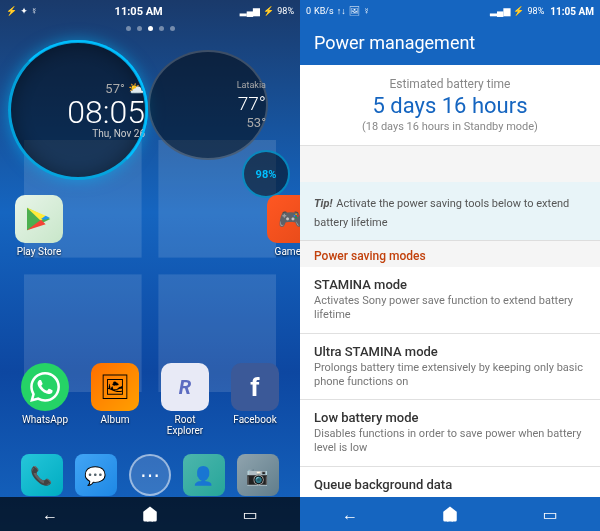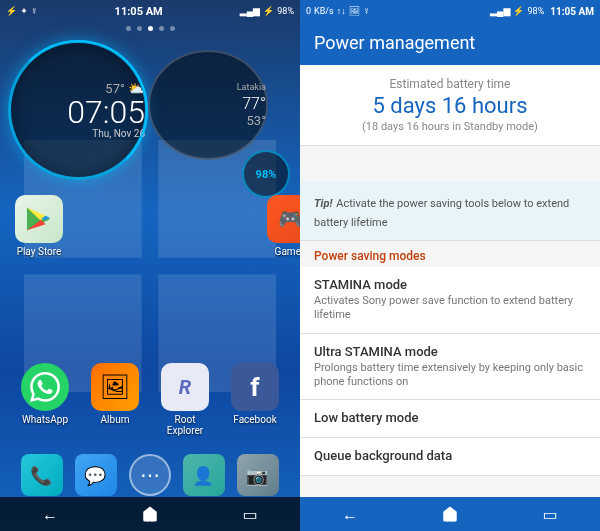--- a/index.html
+++ b/index.html
@@ -169,21 +169,21 @@
     }
 
     .weather-temps {
       display: flex;
       flex-direction: column;
       align-items: flex-end;
       margin-top: 2px;
     }
 
     .weather-high {
-      font-size: 16px;
+      font-size: 19px;
       color: #fff;
       font-weight: 300;
     }
 
     .weather-low {
       font-size: 13px;
       color: #aaa;
     }
 
     
@@ -488,21 +488,21 @@
     <div class="dot"></div>
     <div class="dot"></div>
   </div>
 
   <div class="clock-widget">
     <div class="clock-circle">
       <div class="clock-temp">
         <span>57°</span>
         <span>⛅</span>
       </div>
-      <div class="clock-time">07:05</div>
+      <div class="clock-time">08:05</div>
       <div class="clock-date">Thu, Nov 26</div>
     </div>
   </div>
 
   <div class="weather-widget">
     <div class="weather-city">Latakia</div>
     <div class="weather-temps">
       <div class="weather-high">77°</div>
       <div class="weather-low">53°</div>
     </div>
@@ -619,20 +619,21 @@
       <div class="mode-desc">Activates Sony power save function to extend battery lifetime</div>
     </div>
 
     <div class="power-mode-item">
       <div class="mode-title">Ultra STAMINA mode</div>
       <div class="mode-desc">Prolongs battery time extensively by keeping only basic phone functions on</div>
     </div>
 
     <div class="power-mode-item">
       <div class="mode-title">Low battery mode</div>
+      <div class="mode-desc">Disables functions in order to save power when battery level is low</div>
     </div>
 
     <div class="power-mode-item">
       <div class="mode-title">Queue background data</div>
     </div>
 
   </div>
 
   <div class="right-nav-bar">
     <div class="right-nav-btn">←</div>

